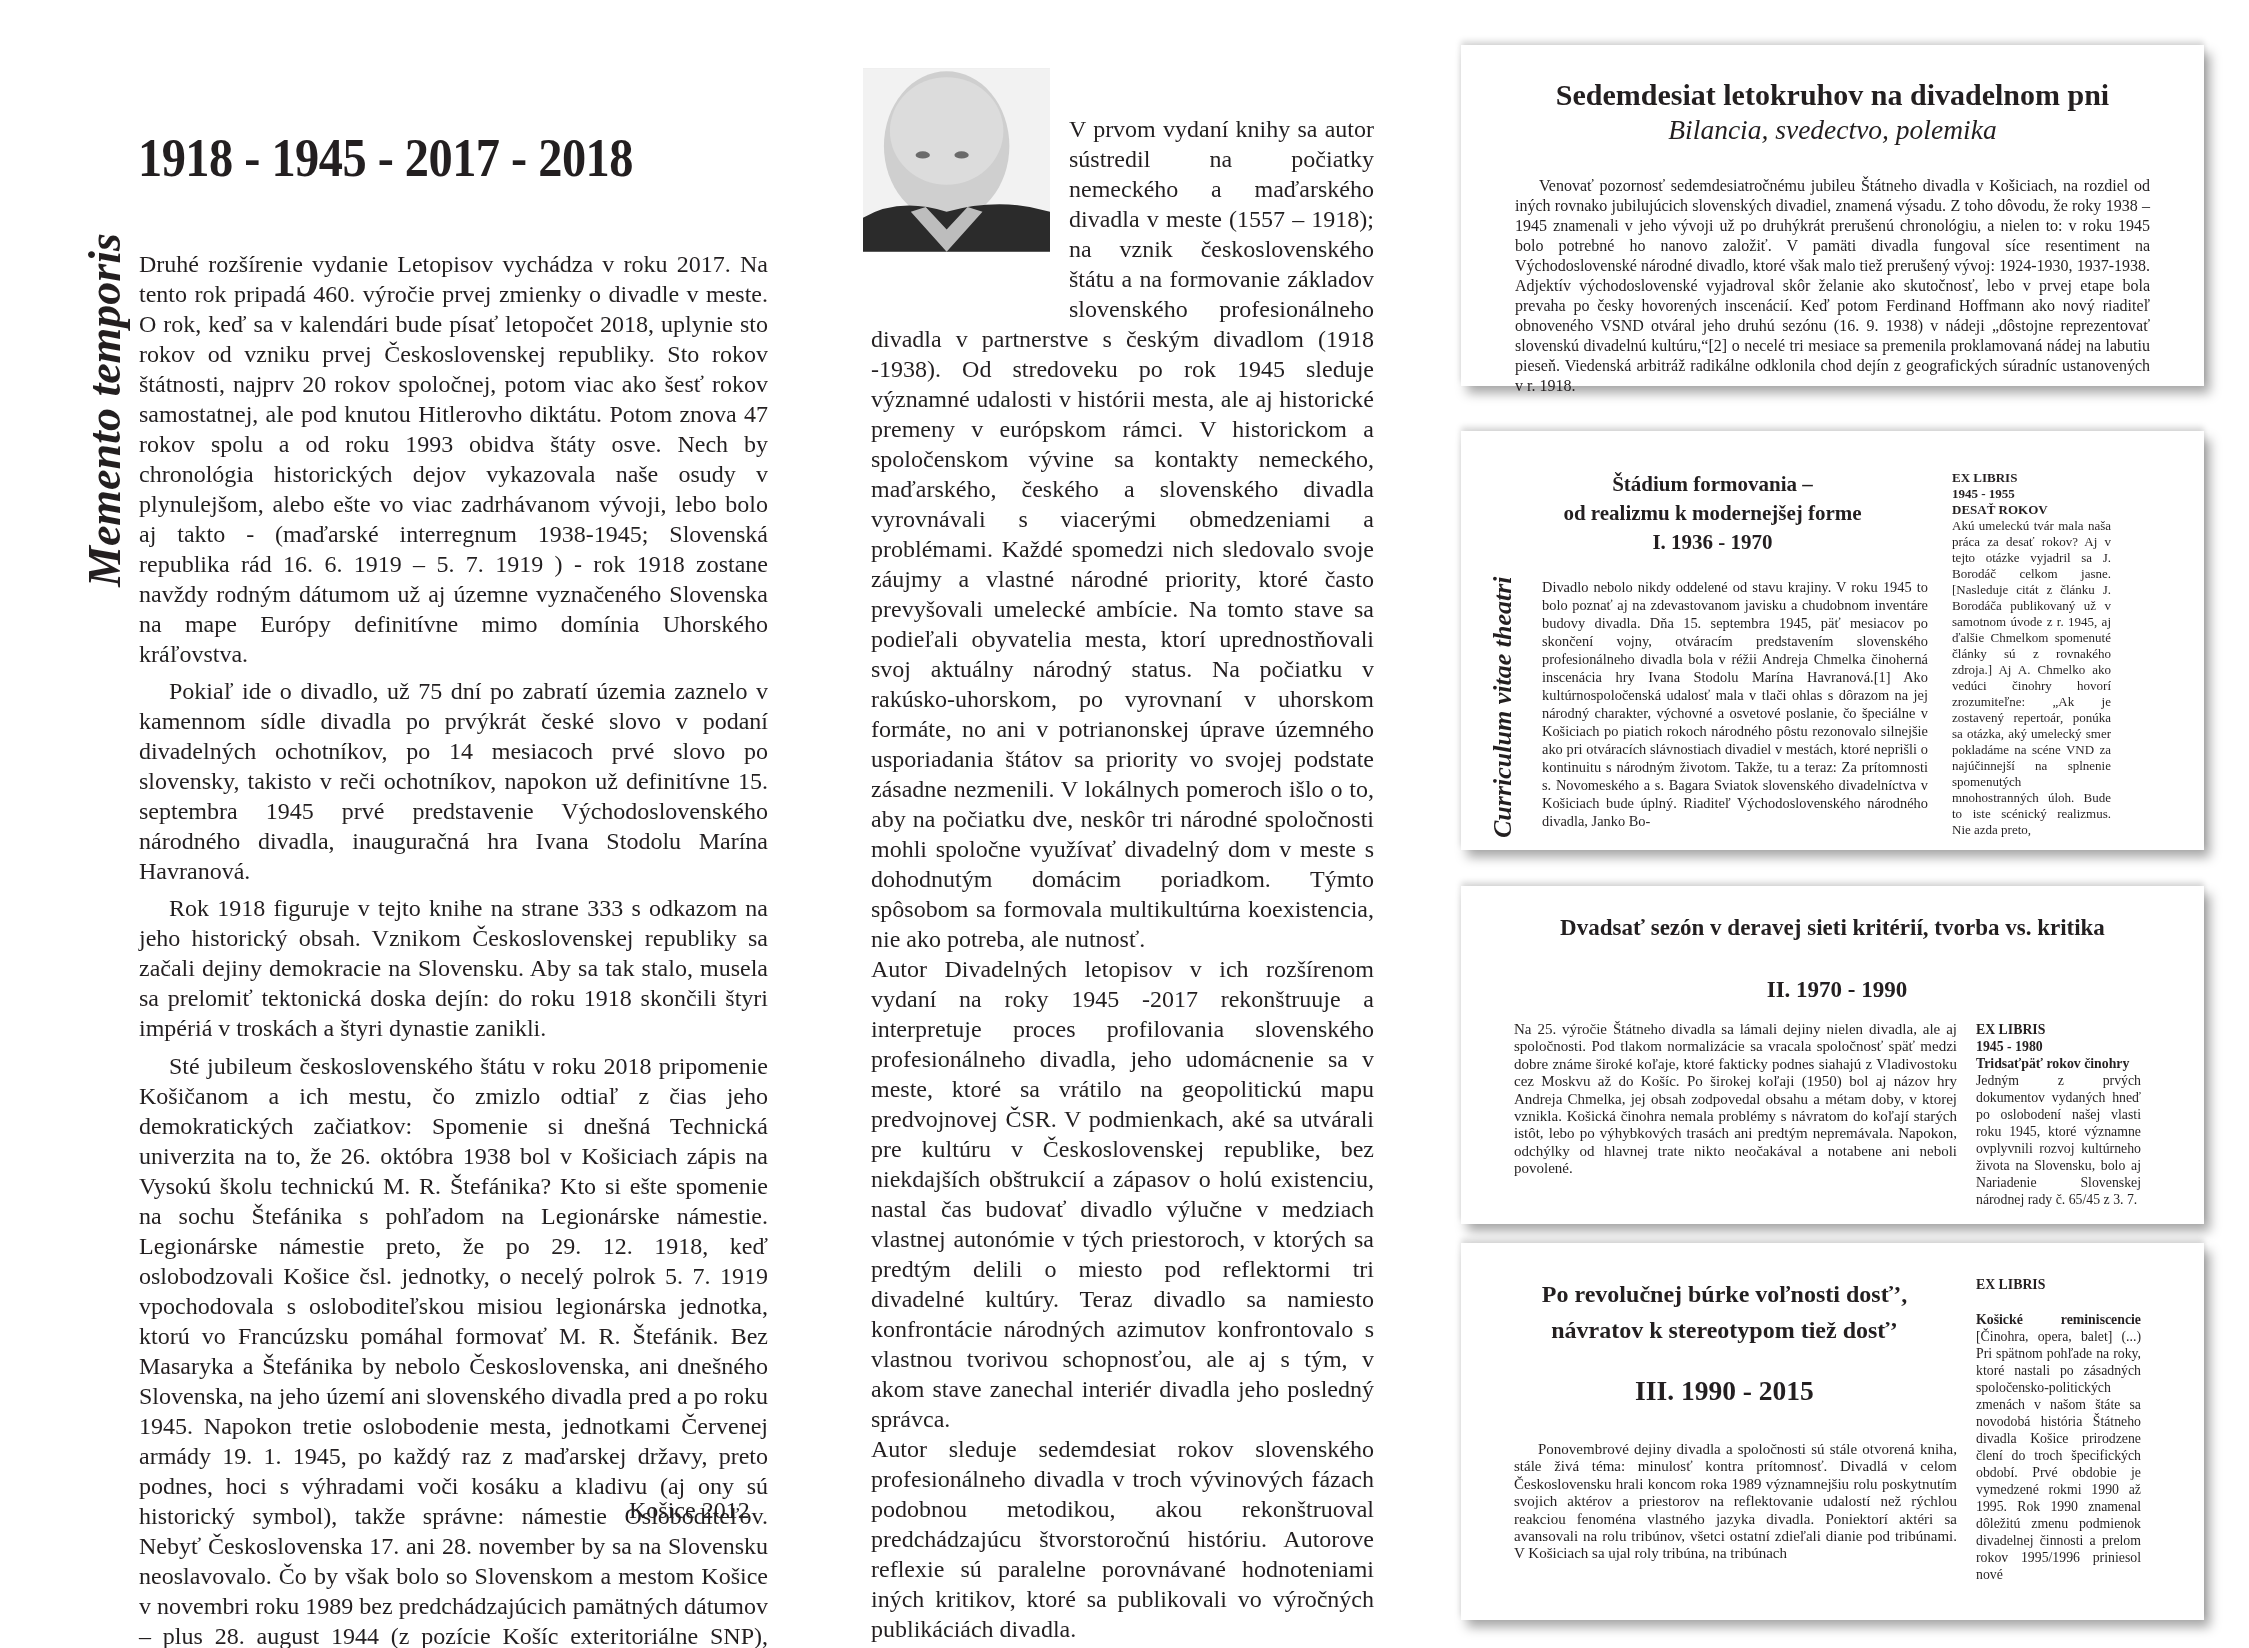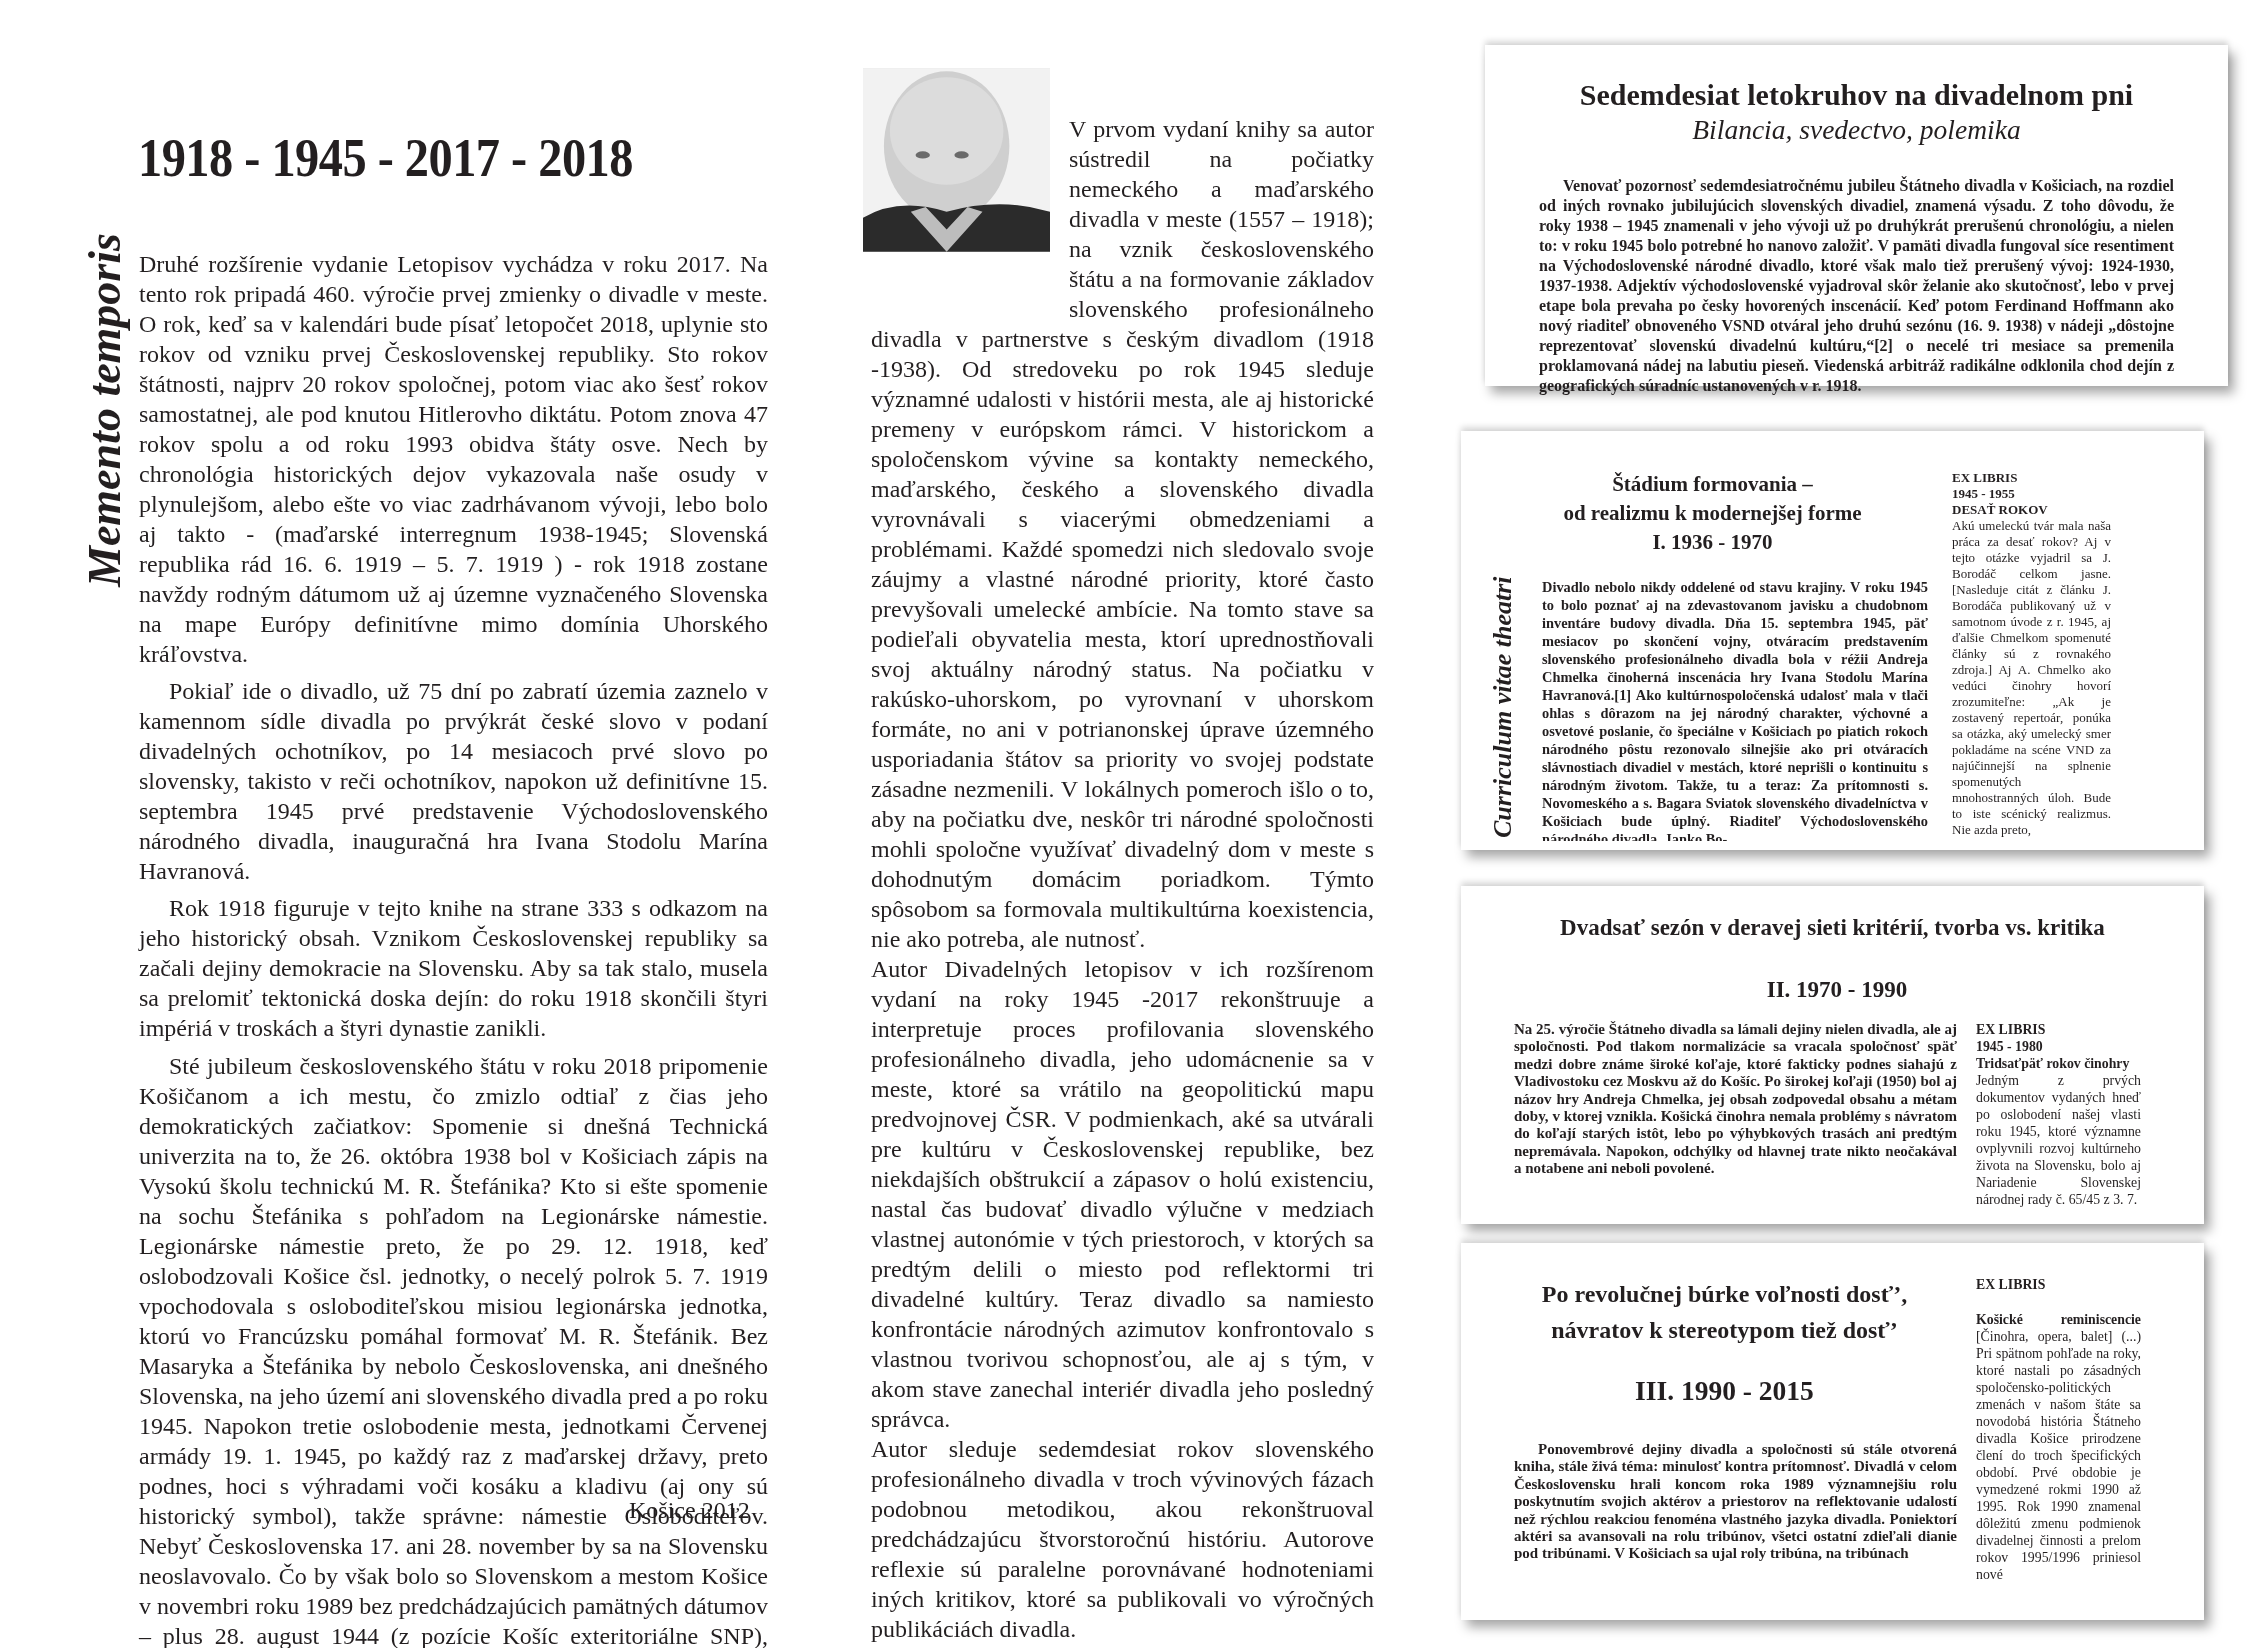--- a/index.html
+++ b/index.html
@@ -19,24 +19,24 @@
   #left-signature { left: 629px; top: 1497px; font-size: 24px; }
   
   #author-photo { left: 863px; top: 68px; width: 187px; height: 184px; background: #e8e8e8; overflow: hidden; }
   #mid-body { left: 871px; top: 114px; width: 503px; font-size: 24px; line-height: 30px; text-align: justify; }
   #mid-body p { margin: 0; }
   #mid-float { float: left; width: 198px; height: 192px; }
   
   .panel { position: absolute; left: 1461px; width: 743px; background: #fff;
            box-shadow: 6px 8.4px 10.8px rgba(0,0,0,0.35), 0 -3.6px 6px rgba(0,0,0,0.15); }
   .panel h2 { margin: 0; text-align: center; font-weight: bold; }
-  .panel .body { font-size: 16px; line-height: 20px; text-align: justify; font-weight: bold; }
+  .panel .body { font-size: 16px; line-height: 20px; text-align: justify; }
   .panel .ex { position: absolute; font-size: 13.8px; line-height: 17px; text-align: justify; }
   .panel .ex b { display: block; }
-  #panel-1 { top: 45px; height: 341px; margin-left: 24px; }
+  #panel-1 { top: 45px; height: 341px; }
   #panel-2 { top: 431px; height: 419px; }
   #panel-3 { top: 886px; height: 338px; }
   #panel-4 { top: 1243px; height: 377px; }
   .vert { position: absolute; font-style: italic; font-weight: bold; white-space: nowrap; transform-origin: left top; }
 </style>
 </head>
 <body>
 
 <div class="abs" id="main-title">1918 - 1945 - 2017 - 2018</div>
 

